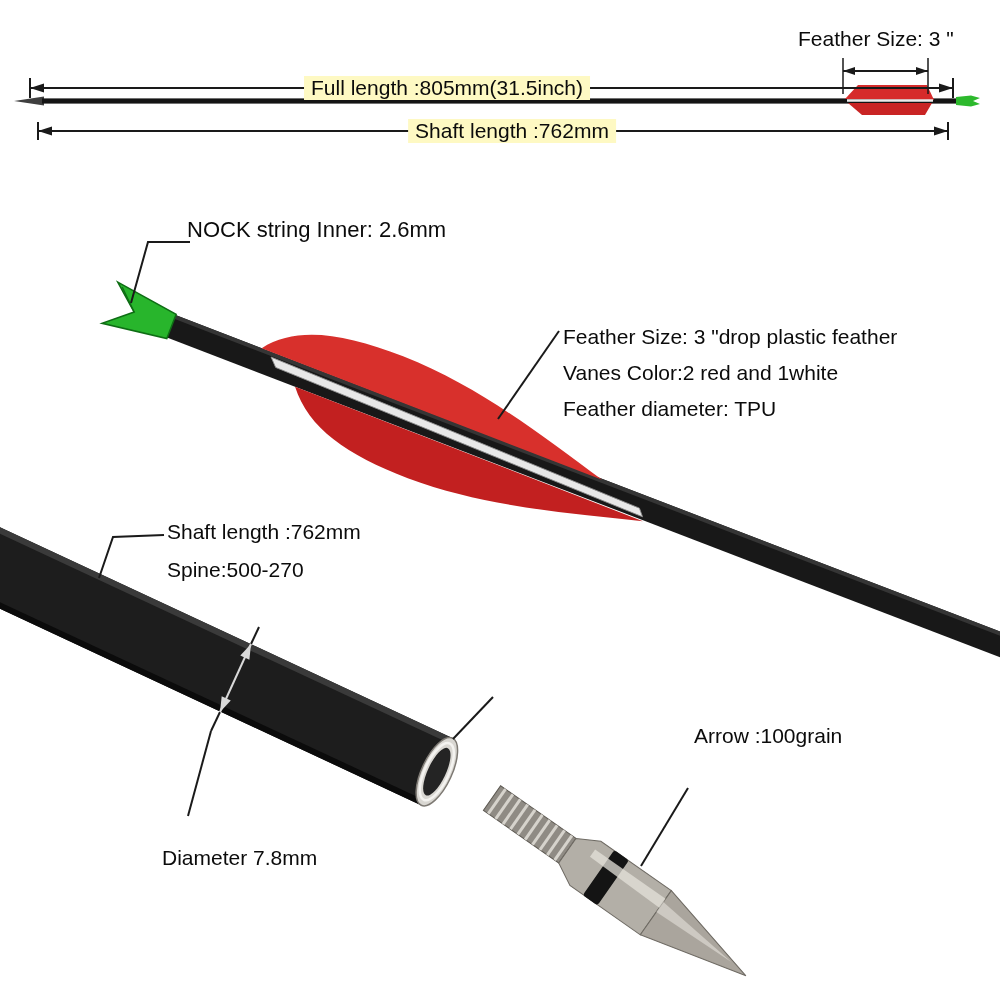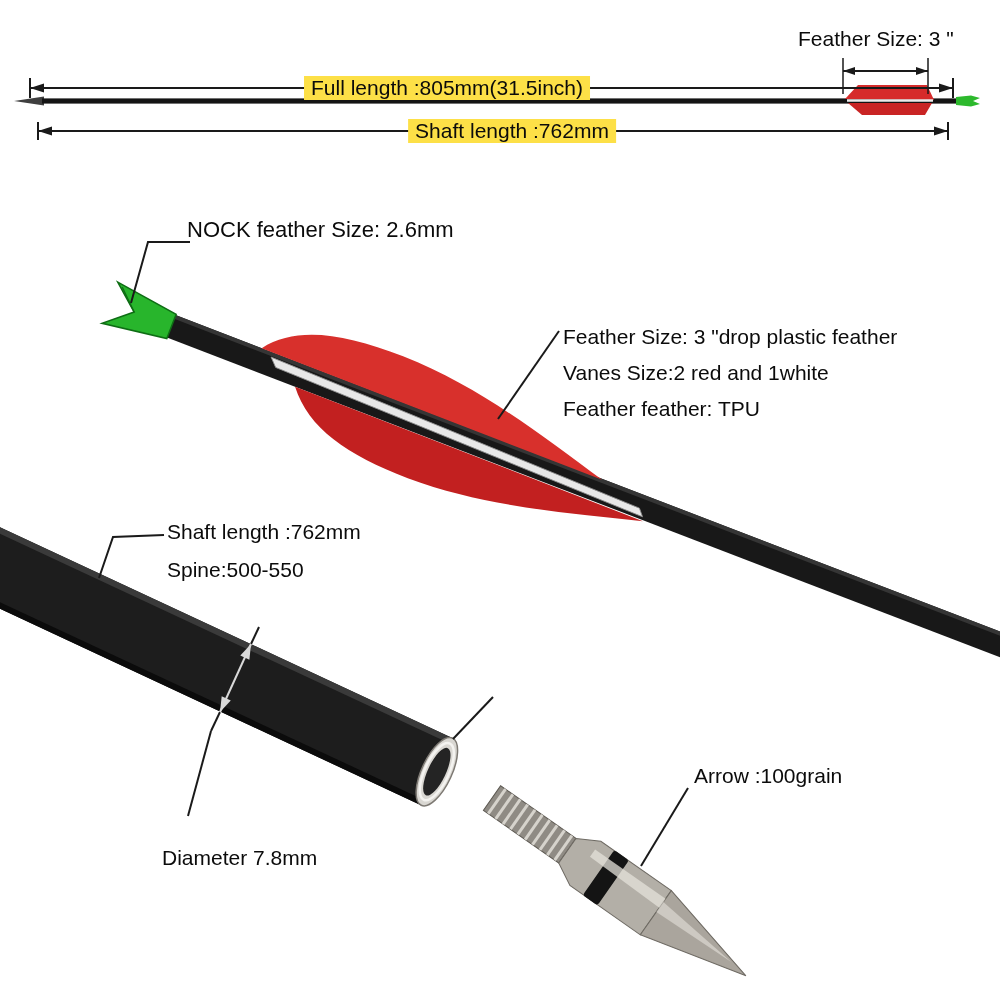--- a/index.html
+++ b/index.html
@@ -1,20 +1,20 @@
 <!DOCTYPE html>
 <html><head>
 <meta charset="utf-8">
 <style>
   * { margin:0; padding:0; box-sizing:border-box; }
   html,body { width:1000px; height:1000px; background:#ffffff; font-family:"Liberation Sans", sans-serif; }
   .canvas { position:relative; width:1000px; height:1000px; background:#ffffff; overflow:hidden; }
   .gfx { position:absolute; left:0; top:0; }
   .label { position:absolute; font-size:21px; color:#0b0b0b; white-space:nowrap; line-height:24px; }
-  .dim-label { background:#fde047; padding:0 7px; transform:translateX(-50%); text-align:center; }
+  .dim-label { background:#fef9c3; padding:0 7px; transform:translateX(-50%); text-align:center; }
   .block .line { line-height:36px; font-size:21px; color:#0b0b0b; white-space:nowrap; }
 </style>
 </head>
 <body>
 
 <div class="canvas">
 
   <svg class="gfx" width="1000" height="1000" viewBox="0 0 1000 1000">
 
     <g>
@@ -107,31 +107,31 @@
       <line x1="688" y1="788" x2="641" y2="866"></line>
     </g>
   </svg>
 
   <div class="label" style="left:798px; top:27px;">Feather Size: 3 "</div>
 
   <div class="label dim-label" style="left:447px; top:76px;">Full length :805mm(31.5inch)</div>
 
   <div class="label dim-label" style="left:512px; top:119px;">Shaft length :762mm</div>
 
-  <div class="label" style="left:187px; top:218px; font-size:22px;">NOCK feather Size: 2.6mm</div>
+  <div class="label" style="left:187px; top:218px; font-size:22px;">NOCK string Inner: 2.6mm</div>
 
   <div class="block" style="position:absolute; left:563px; top:319px;">
     <div class="line">Feather Size: 3 "drop plastic feather</div>
-    <div class="line">Vanes Size:2 red and 1white</div>
-    <div class="line">Feather feather: TPU</div>
+    <div class="line">Vanes Color:2 red and 1white</div>
+    <div class="line">Feather diameter: TPU</div>
   </div>
 
   <div class="block" style="position:absolute; left:167px; top:513px;">
     <div class="line" style="line-height:38px;">Shaft length :762mm</div>
-    <div class="line" style="line-height:38px;">Spine:500-550</div>
+    <div class="line" style="line-height:38px;">Spine:500-270</div>
   </div>
 
 
   <div class="label" style="left:162px; top:826px;margin-top:20px;">Diameter 7.8mm</div>
 
-  <div class="label" style="left:694px; top:764px;">Arrow :100grain</div>
+  <div class="label" style="left:694px; top:724px;">Arrow :100grain</div>
 
 </div>
 
 </body></html>

